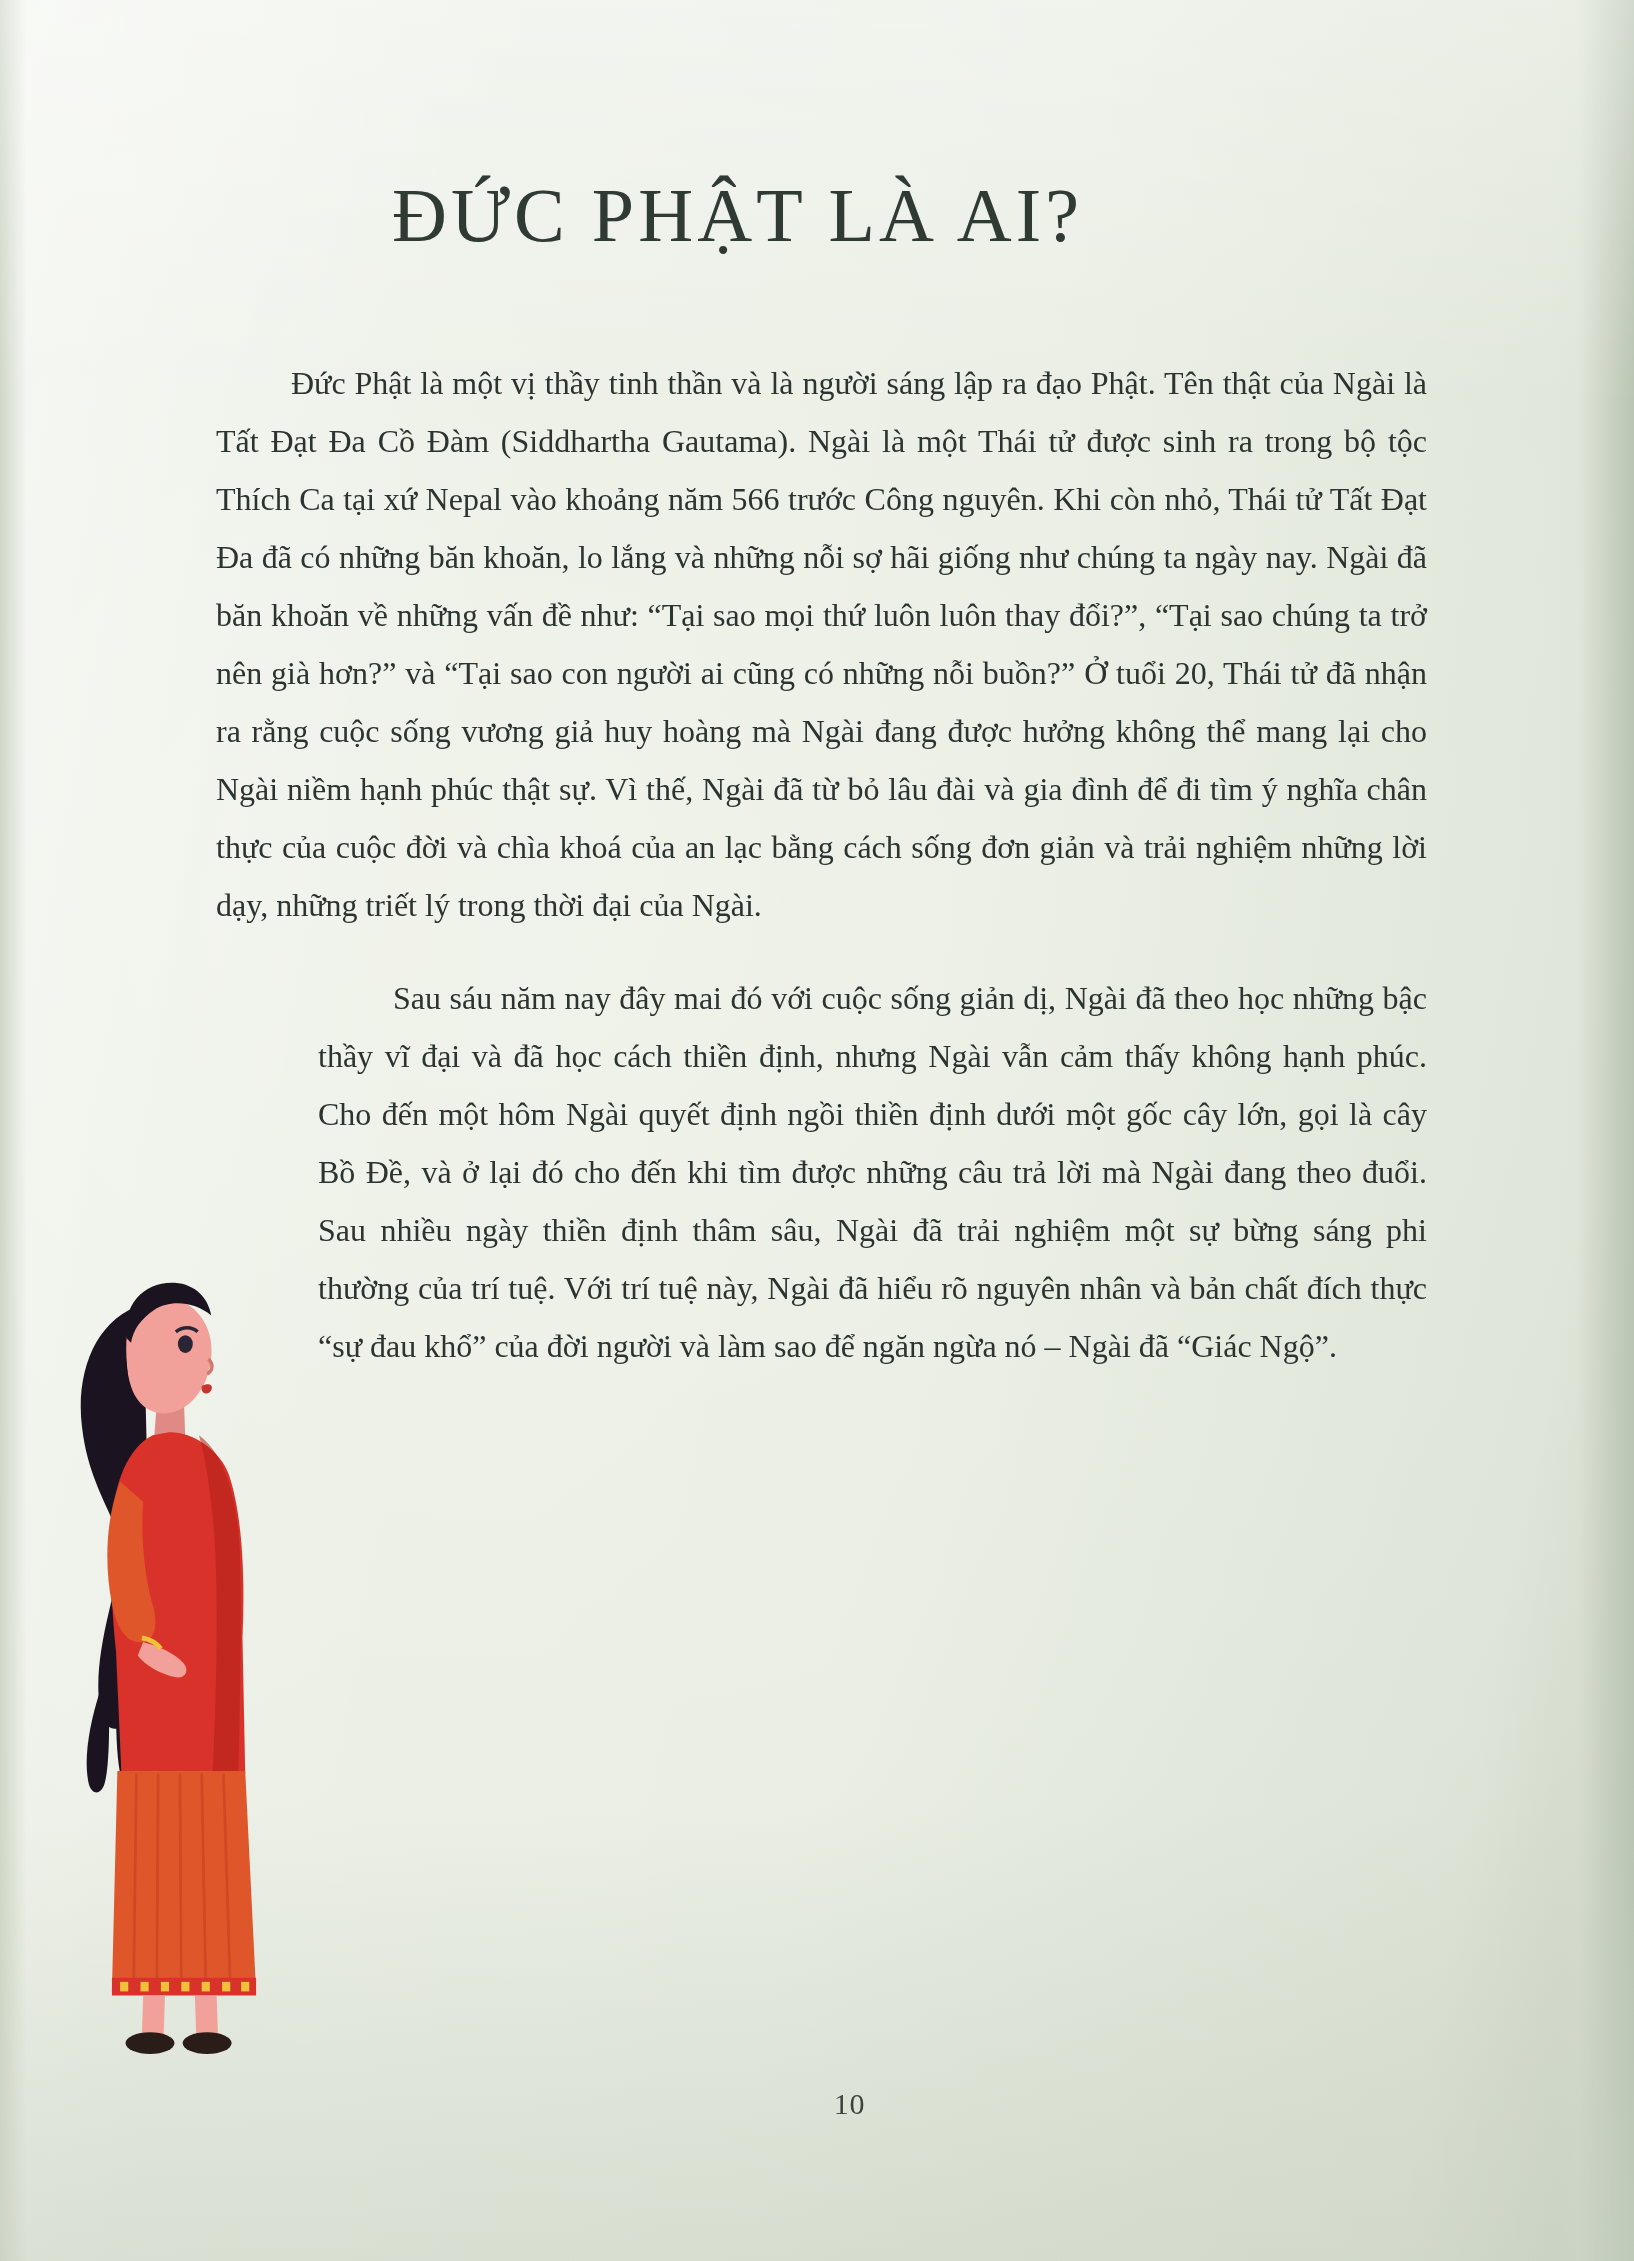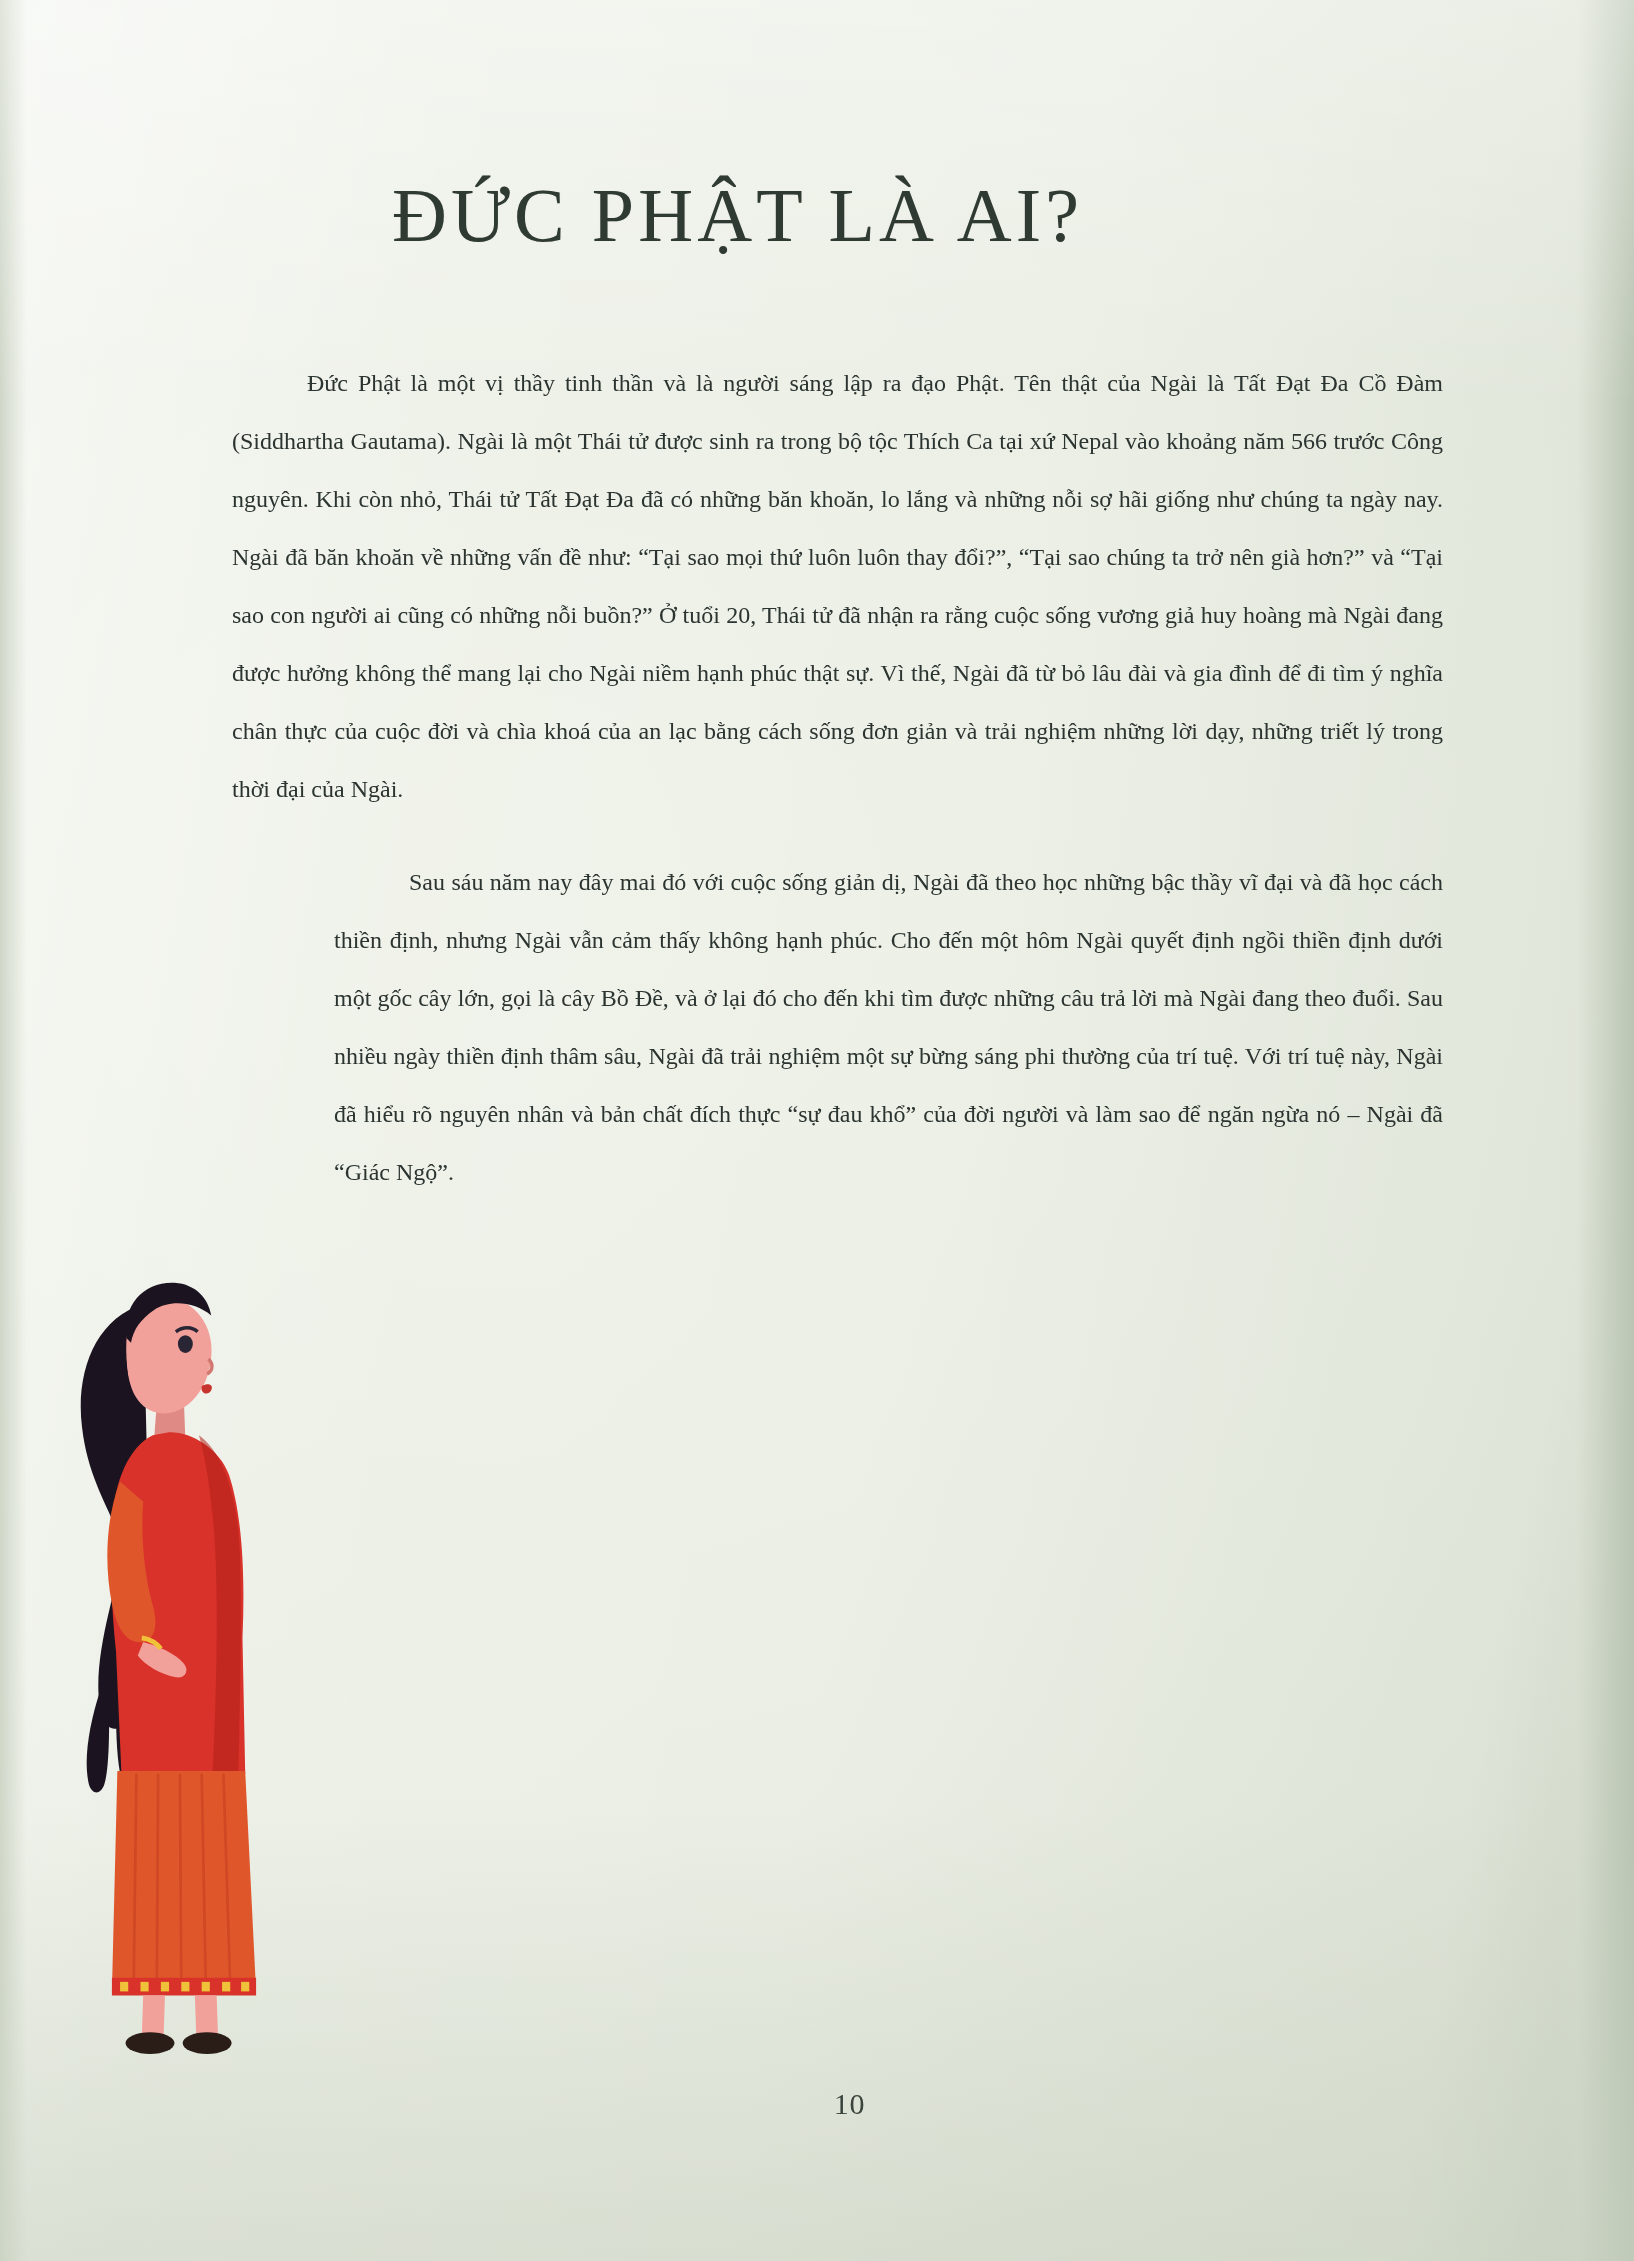--- a/index.html
+++ b/index.html
@@ -70,25 +70,25 @@
     font-family: "Liberation Serif", serif;
     font-size: 76px;
     letter-spacing: 4.1px;
     color: #2f3a33;
     font-weight: 400;
     text-shadow: 0 0 0.7px rgba(60,70,60,0.25);
   }
 
   .body-text {
     position: absolute;
-    left: 232px;
+    left: 216px;
     top: 354px;
     width: 1211px;
     color: #2b3430;
-    font-size: 24px;
+    font-size: 32px;
     line-height: 58px;
     text-align: justify;
     text-justify: inter-word;
     font-family: Liberation Serif, serif;
   }
 
   .para {
     margin: 0 0 35px 0;
     text-indent: 75px;
   }

